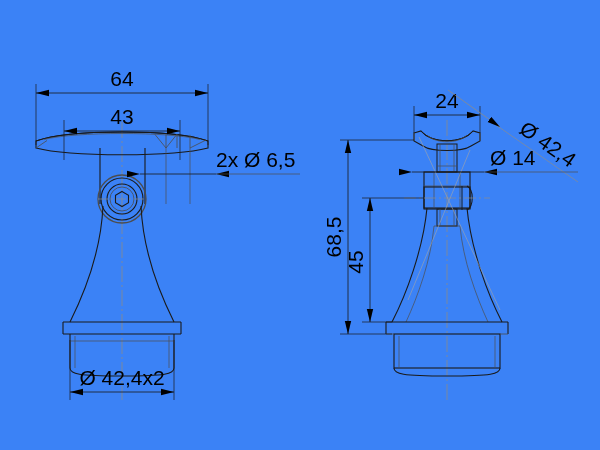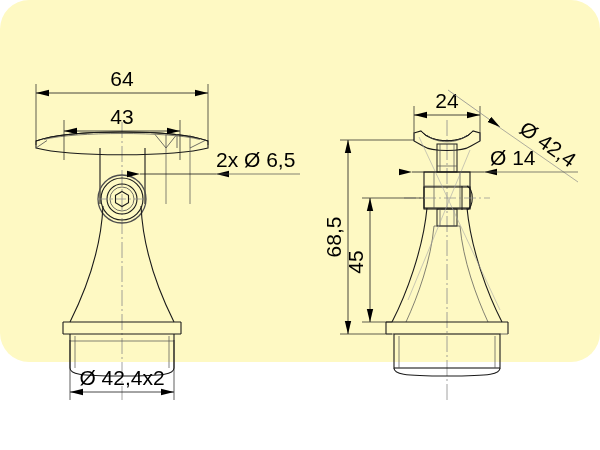--- a/index.html
+++ b/index.html
@@ -1,18 +1,18 @@
 <!DOCTYPE html>
 <html><head>
 <meta charset="utf-8">
 <style>
   html,body{margin:0;padding:0;background:#ffffff;}
   body{width:600px;height:450px;overflow:hidden;
        font-family:"Liberation Sans","DejaVu Sans",sans-serif;}
-  #sheet{position:relative;width:600px;height:362px;background:#fef9c3;border-radius:29px;}
+  #sheet{position:relative;width:600px;height:450px;background:#3b82f6;}
   svg{display:block;}
   .dimtext{font-family:"Liberation Sans","DejaVu Sans",sans-serif;
            font-size:21px;fill:#000;letter-spacing:0px;}
 </style>
 </head>
 <body>
 
 <div id="sheet">
 <svg width="600" height="450" viewBox="0 0 600 450" shape-rendering="geometricPrecision">
 

